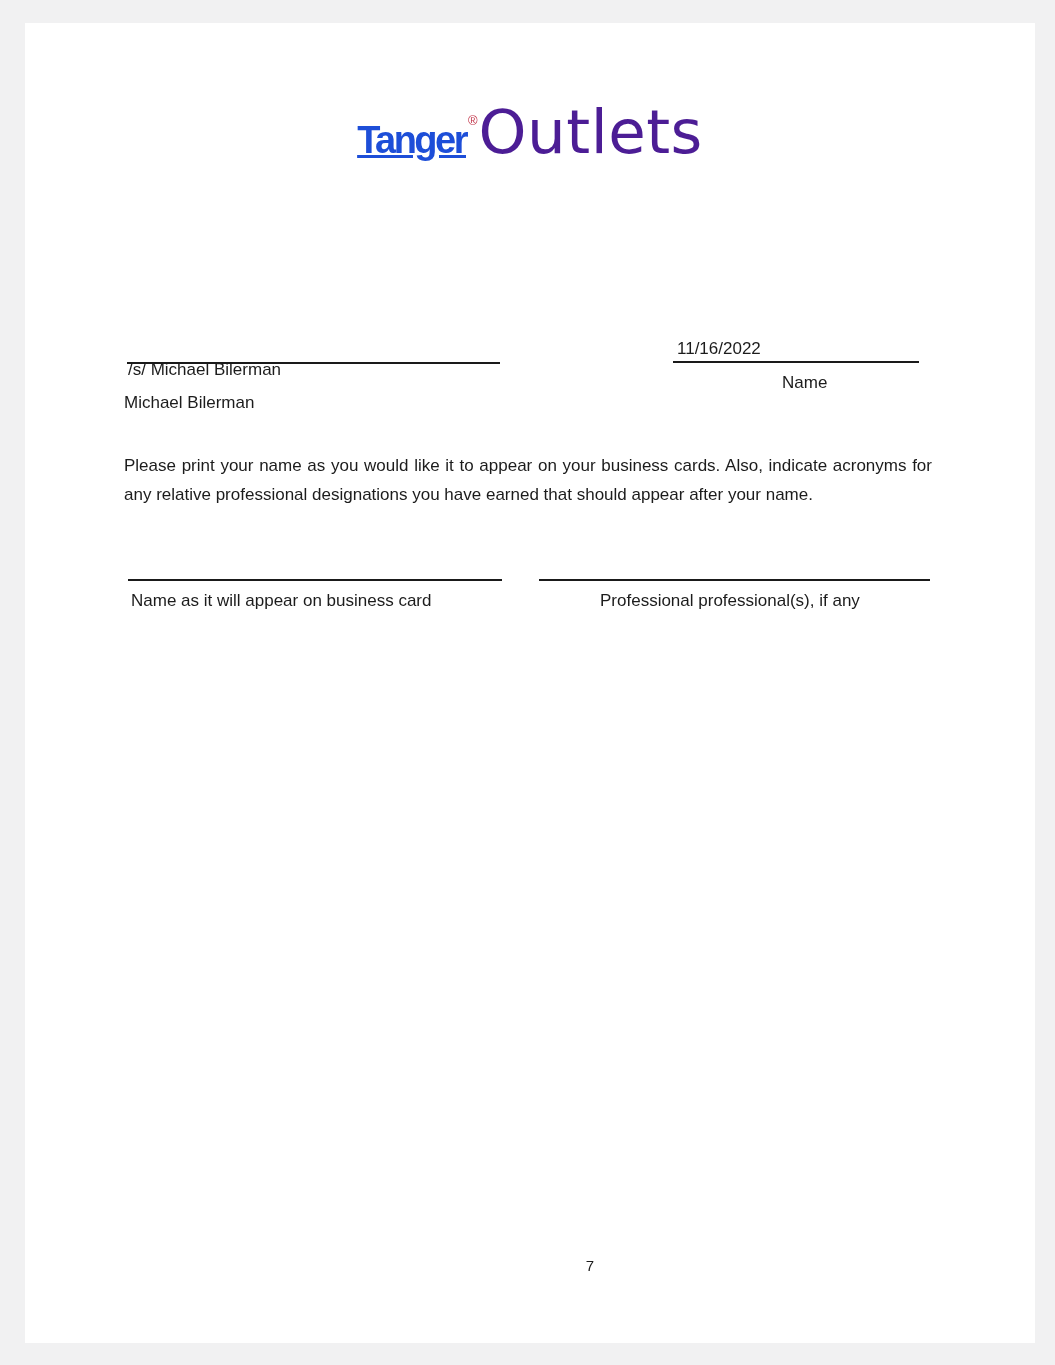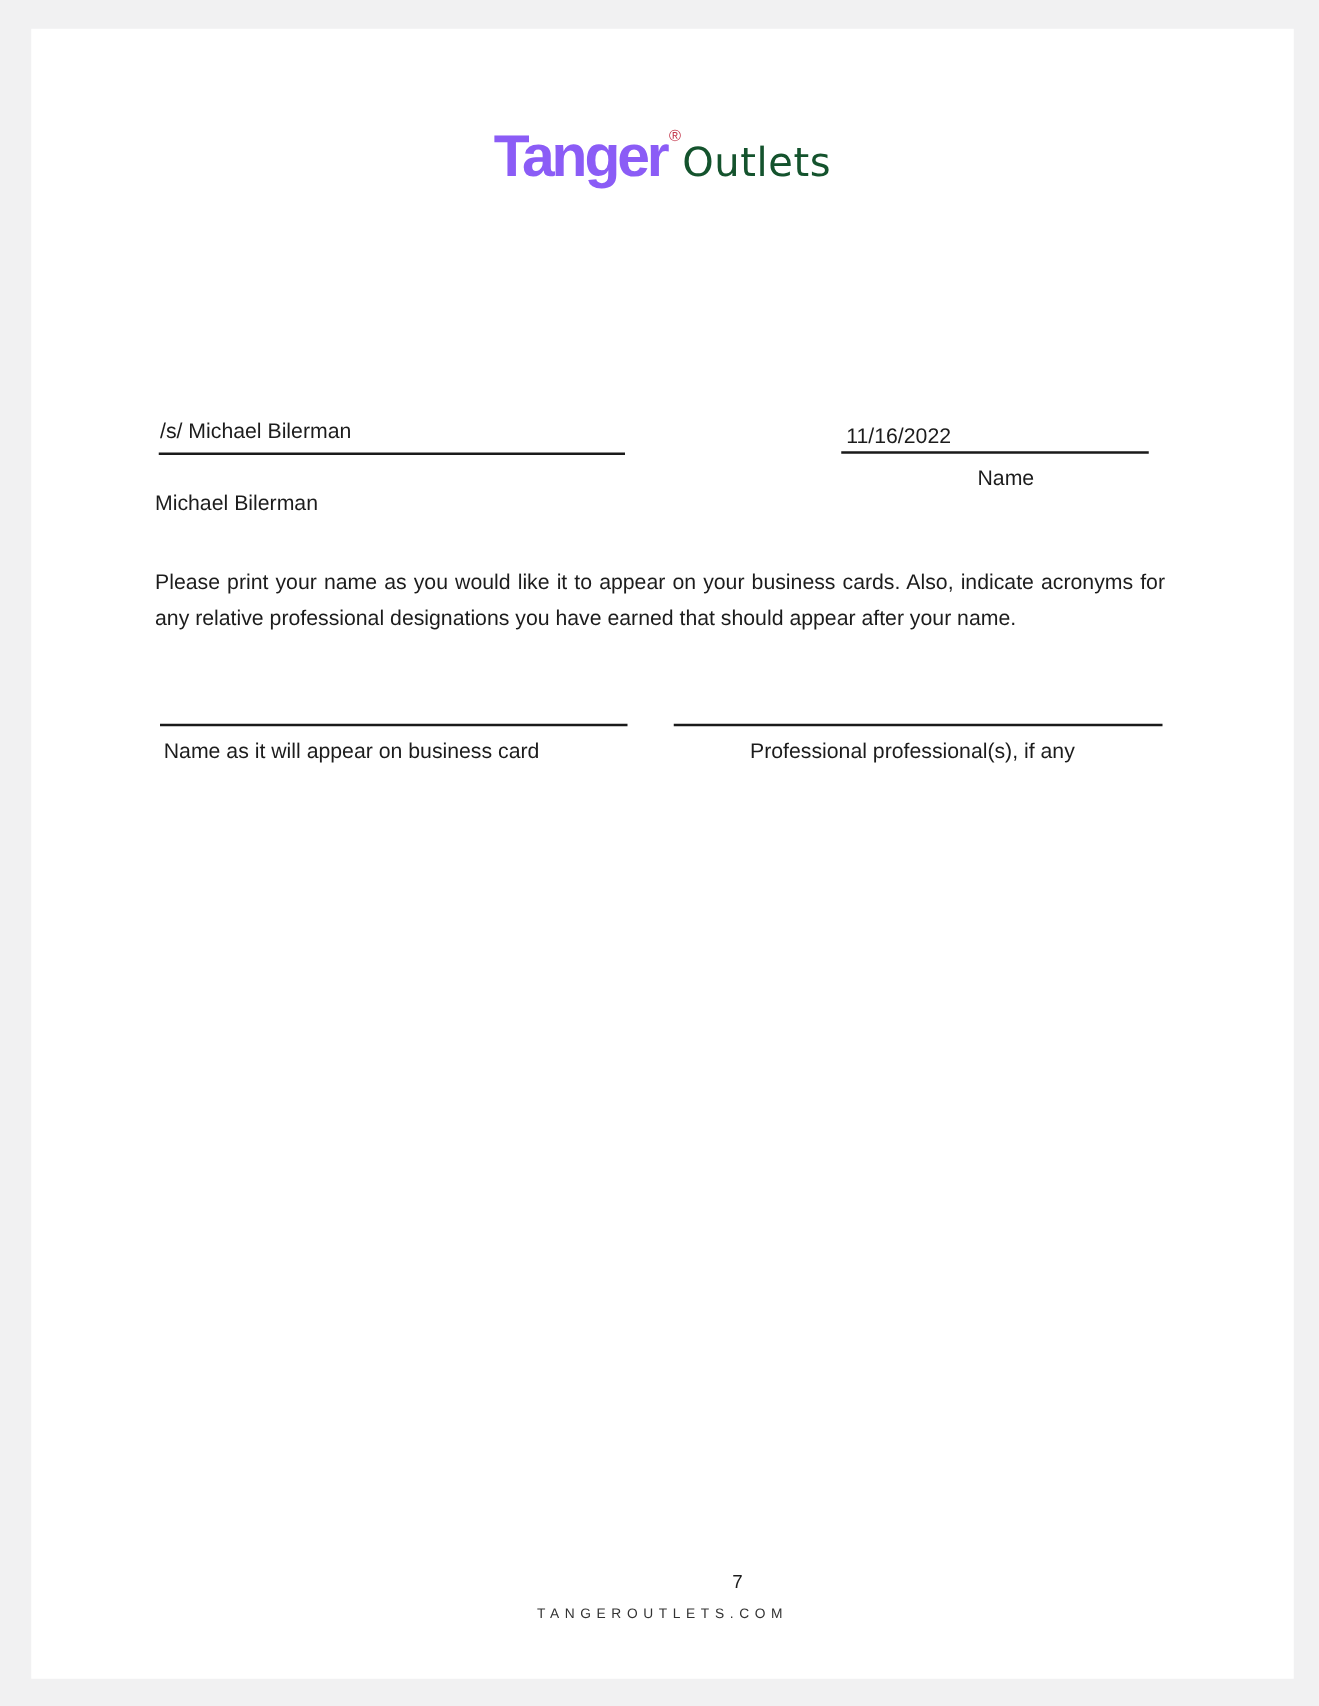--- a/index.html
+++ b/index.html
@@ -25,50 +25,51 @@
   
   .logo {
     left: 0;
     right: 0;
     top: 78px;
     text-align: center;
     white-space: nowrap;
     line-height: 1;
   }
   .logo-black {
-    font-size: 47px;
+    font-size: 38px;
     font-weight: 800;
     letter-spacing: -2.5px;
-    color: #8b5cf6;
+    color: #1d4ed8;
+    text-decoration: underline;
   }
   .logo-reg {
     font-size: 13px;
     color: #c23449;
     vertical-align: 28px;
     margin-left: 2px;
     margin-right: 1px;
   }
   .logo-red {
-    font-size: 32px;
+    font-size: 61px;
     font-weight: 400;
     letter-spacing: 0.5px;
-    color: #14532d;
+    color: #4c1d95;
     font-family: "DejaVu Sans", sans-serif;
   }
 
   .txt {
     font-size: 17px;
     color: #1c1c1c;
     white-space: nowrap;
     line-height: 1.25;
   }
 
   .statement { left: 99px; top: 239px; }
 
-  .sig-value  { left: 103px; top: 311px; text-align: center; }
+  .sig-value  { left: 103px; top: 336px; text-align: center; }
   .sig-rule   { left: 102px; top: 339px; width: 373px; height: 2px; background: #1a1a1a; }
   .sig-name   { left: 99px;  top: 349px; margin-top: 20px; }
 
   .date-value { left: 652px; top: 315px; }
   .date-rule  { left: 648px; top: 338px; width: 246px; height: 2px; background: #1a1a1a; }
   .date-label { left: 757px; top: 349px; }
 
   .instructions {
     left: 99px;
     top: 429px;
@@ -122,15 +123,14 @@
   <div class="abs txt date-label">Name</div>
 
   <div class="abs instructions">Please print your name as you would like it to appear on your business cards.  Also, indicate acronyms for any relative professional designations you have earned that should appear after your name.</div>
 
   <div class="abs name-rule"></div>
   <div class="abs desig-rule"></div>
   <div class="abs txt name-label">Name as it will appear on business card</div>
   <div class="abs txt desig-label">Professional professional(s), if any</div>
 
   <div class="abs page-number">7</div>
-  <div class="abs website">TANGEROUTLETS.COM</div>
 
 </div>
 
 </body></html>

